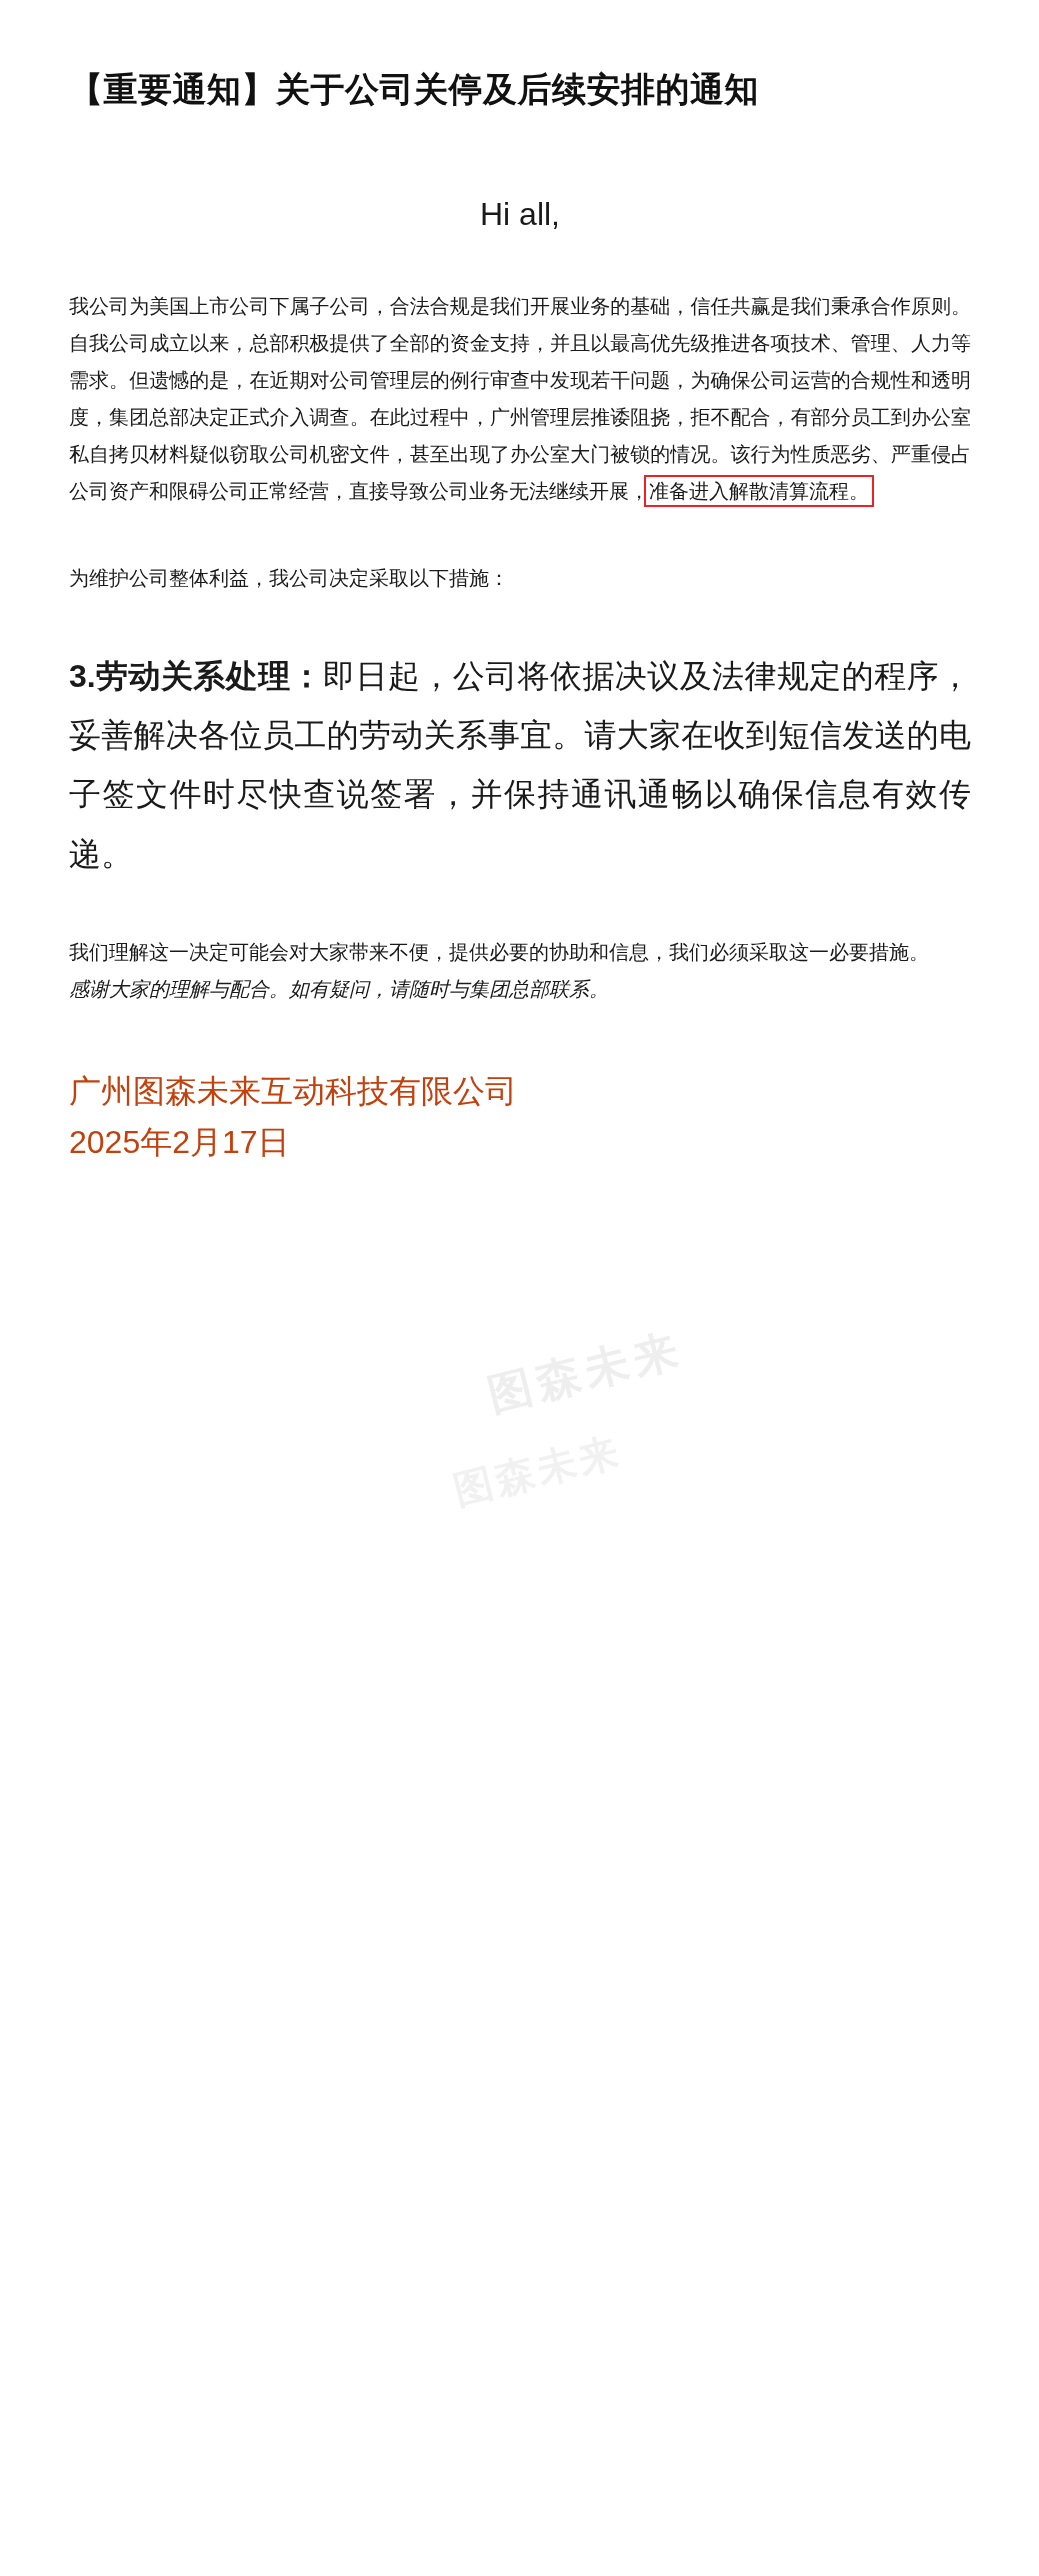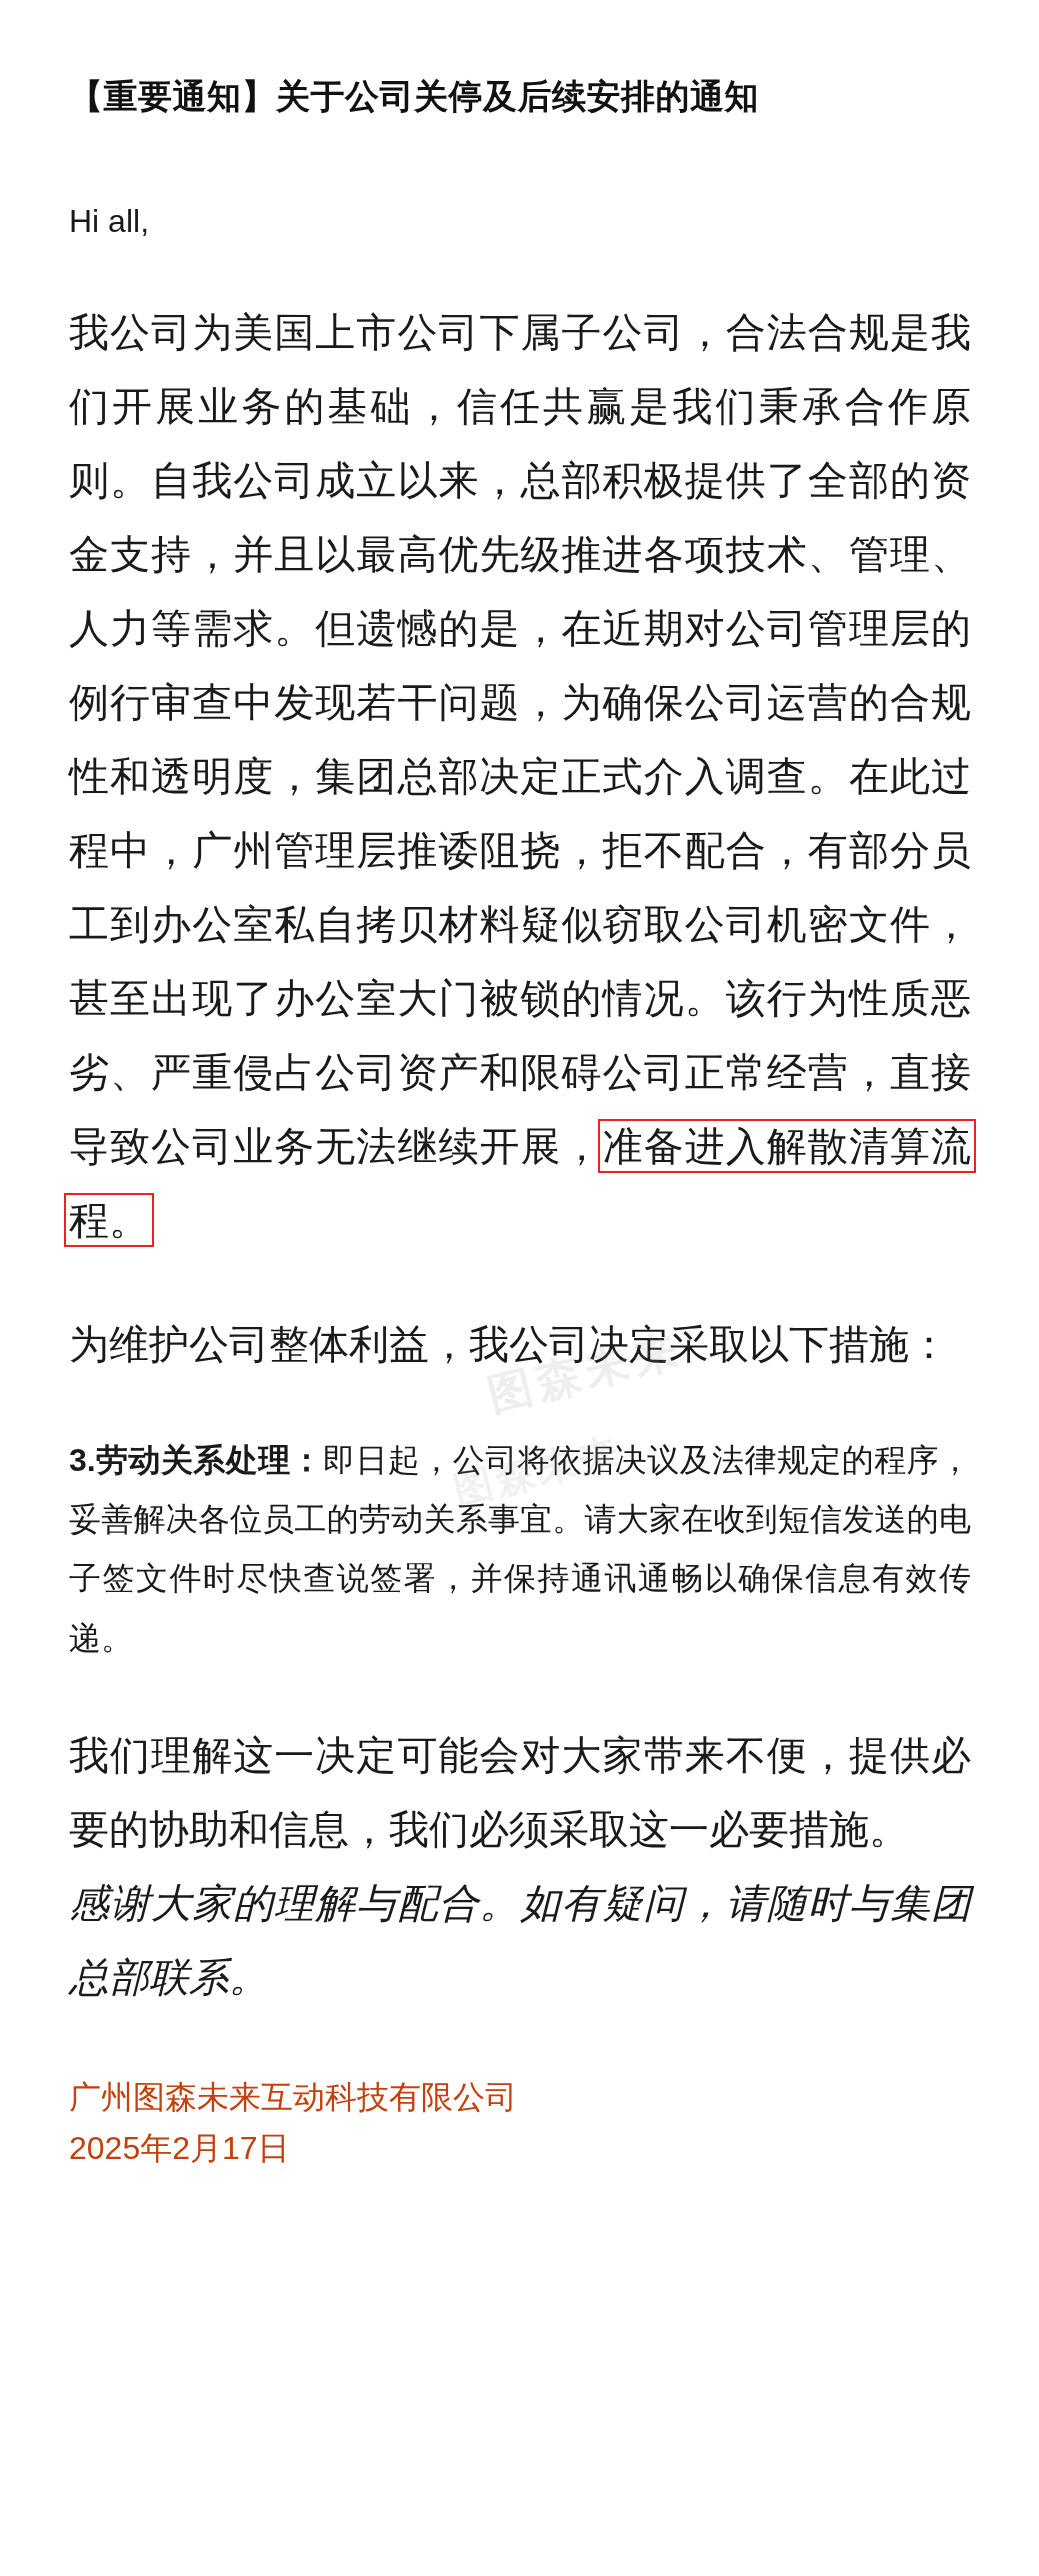--- a/index.html
+++ b/index.html
@@ -21,31 +21,32 @@
     box-sizing: border-box;
     padding: 54px 69px 58px 69px;
     background: #ffffff;
     overflow: hidden;
   }
   .doc-title {
     font-size: 34px;
     font-weight: bold;
     line-height: 1.5;
     letter-spacing: 0.5px;
-    margin: 17px 0 0 0;
+    margin: 10px 0 0 0;
     color: #111111;
   }
   .greeting {
     font-size: 32px;
     line-height: 1.5;
     margin: 75px 0 4px 0;
     color: #1a1a1a;
+    text-align: center;
   }
   .para {
-    font-size: 40px;
+    font-size: 20px;
     line-height: 1.85;
     margin: 50px 0 0 0;
     color: #1a1a1a;
     text-align: justify;
     text-justify: inter-ideograph;
   }
   .para.tight {
     margin-top: 0;
     font-style: italic;
   }

